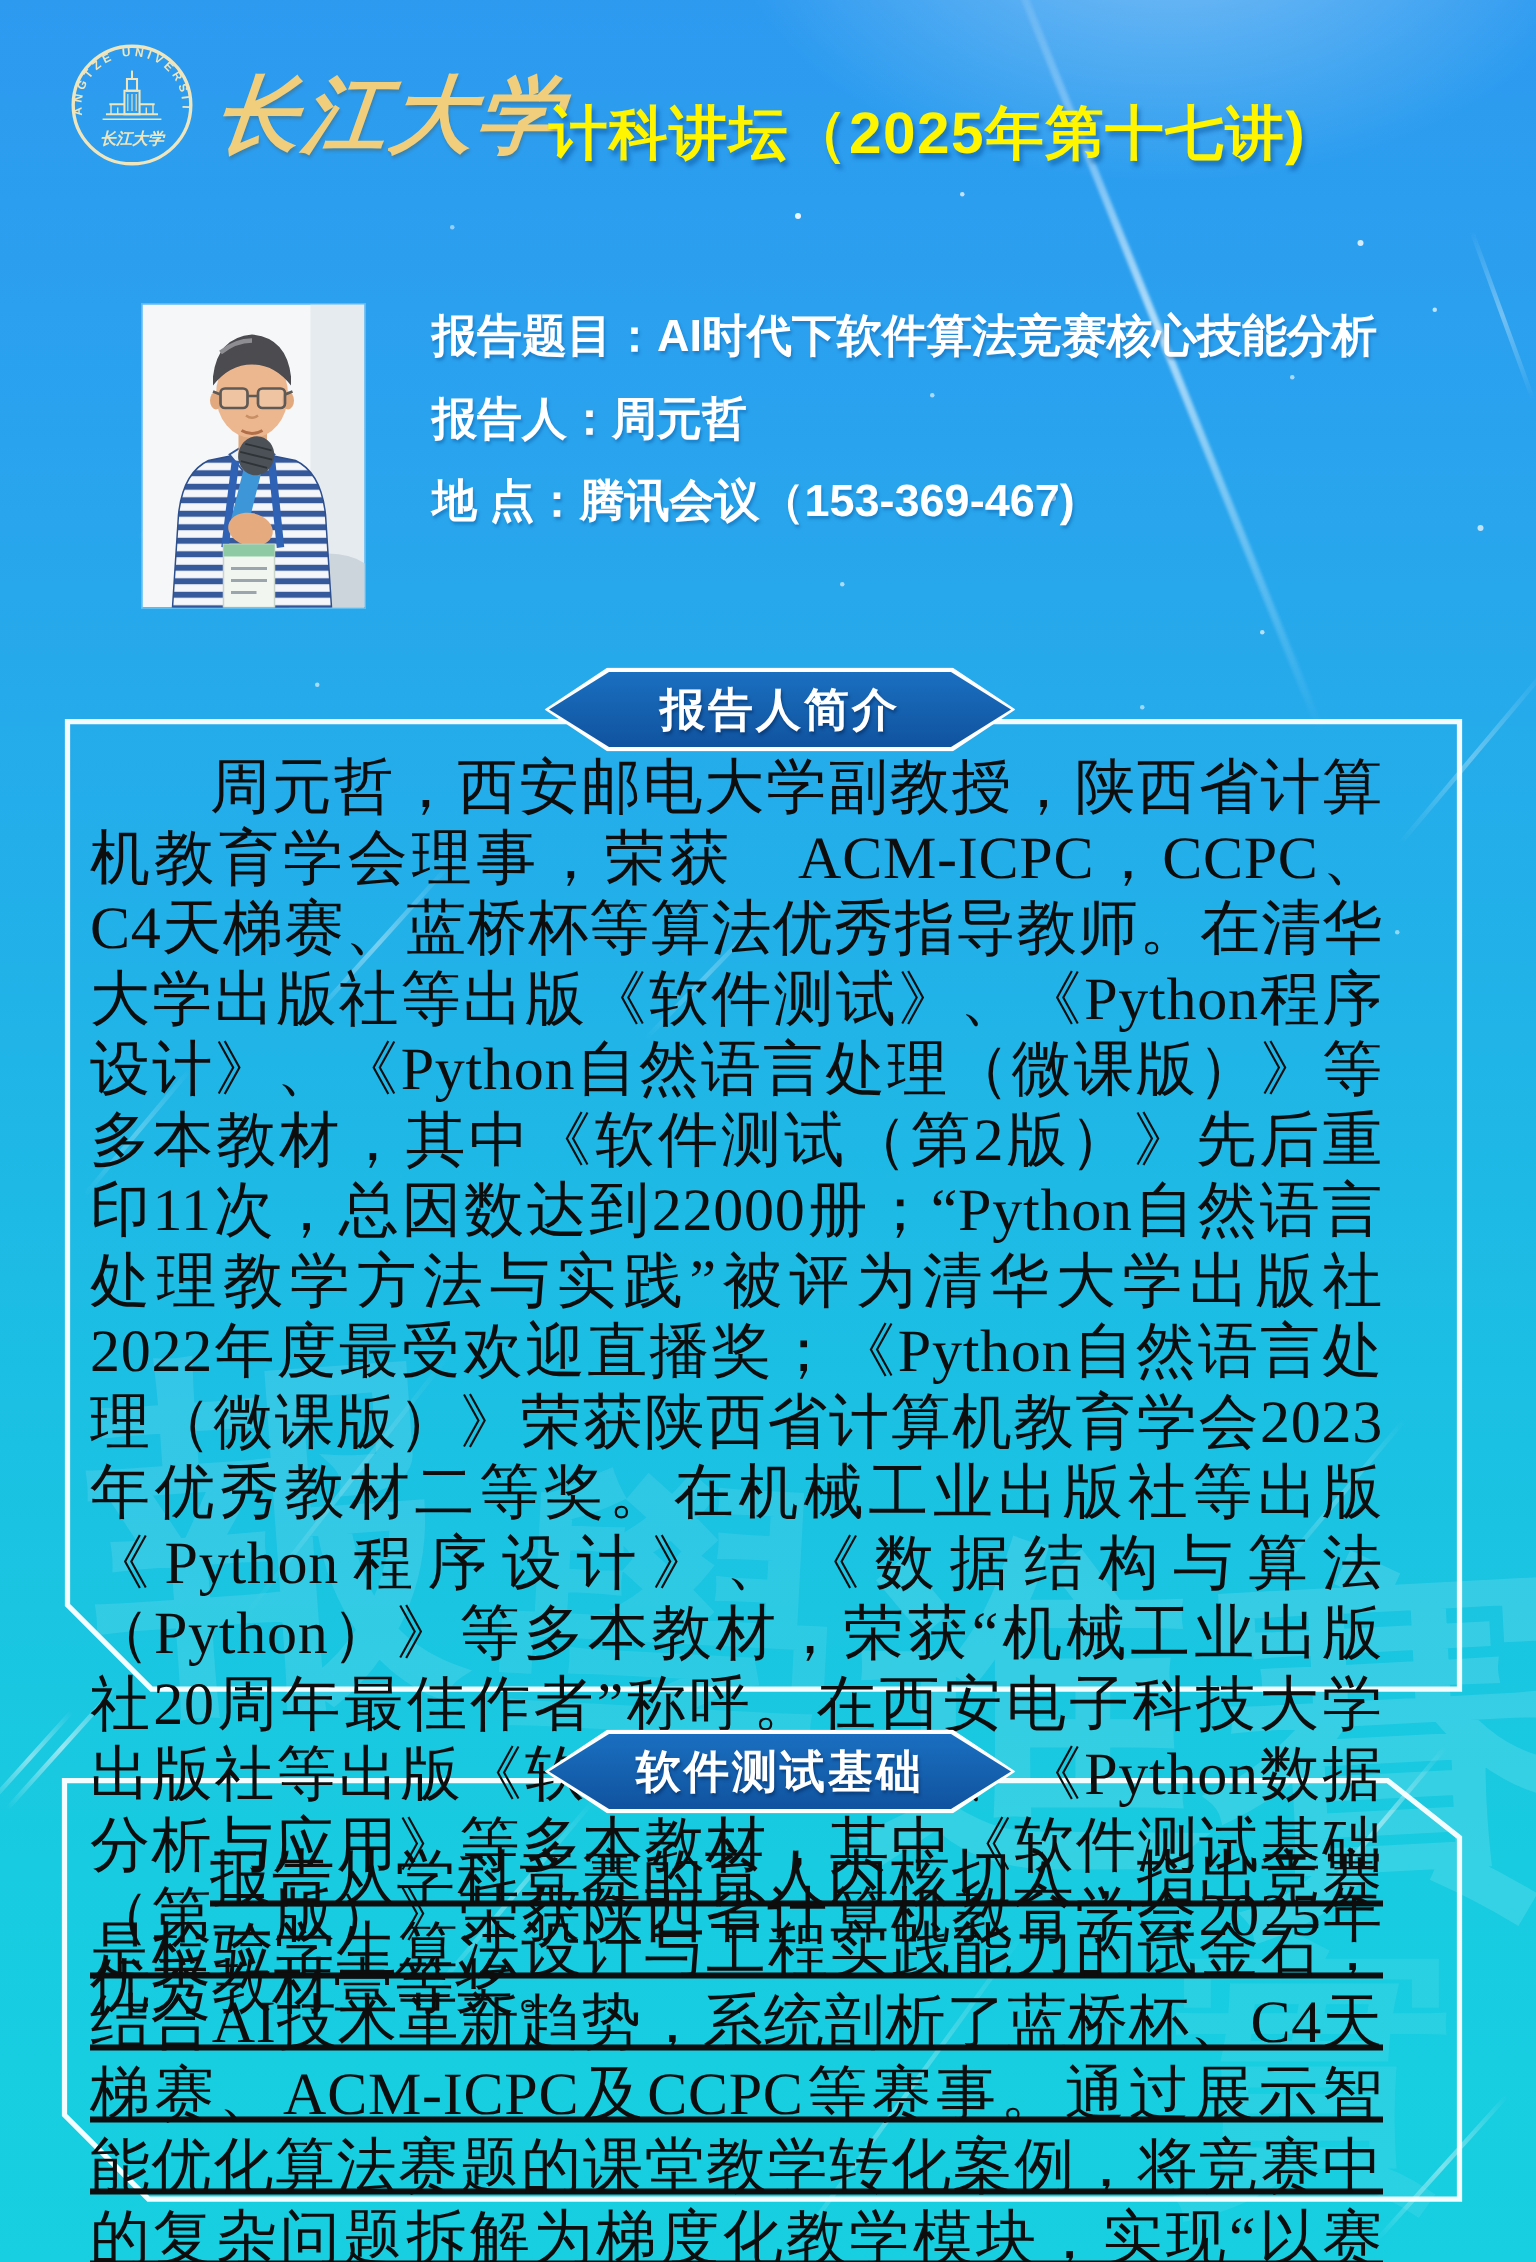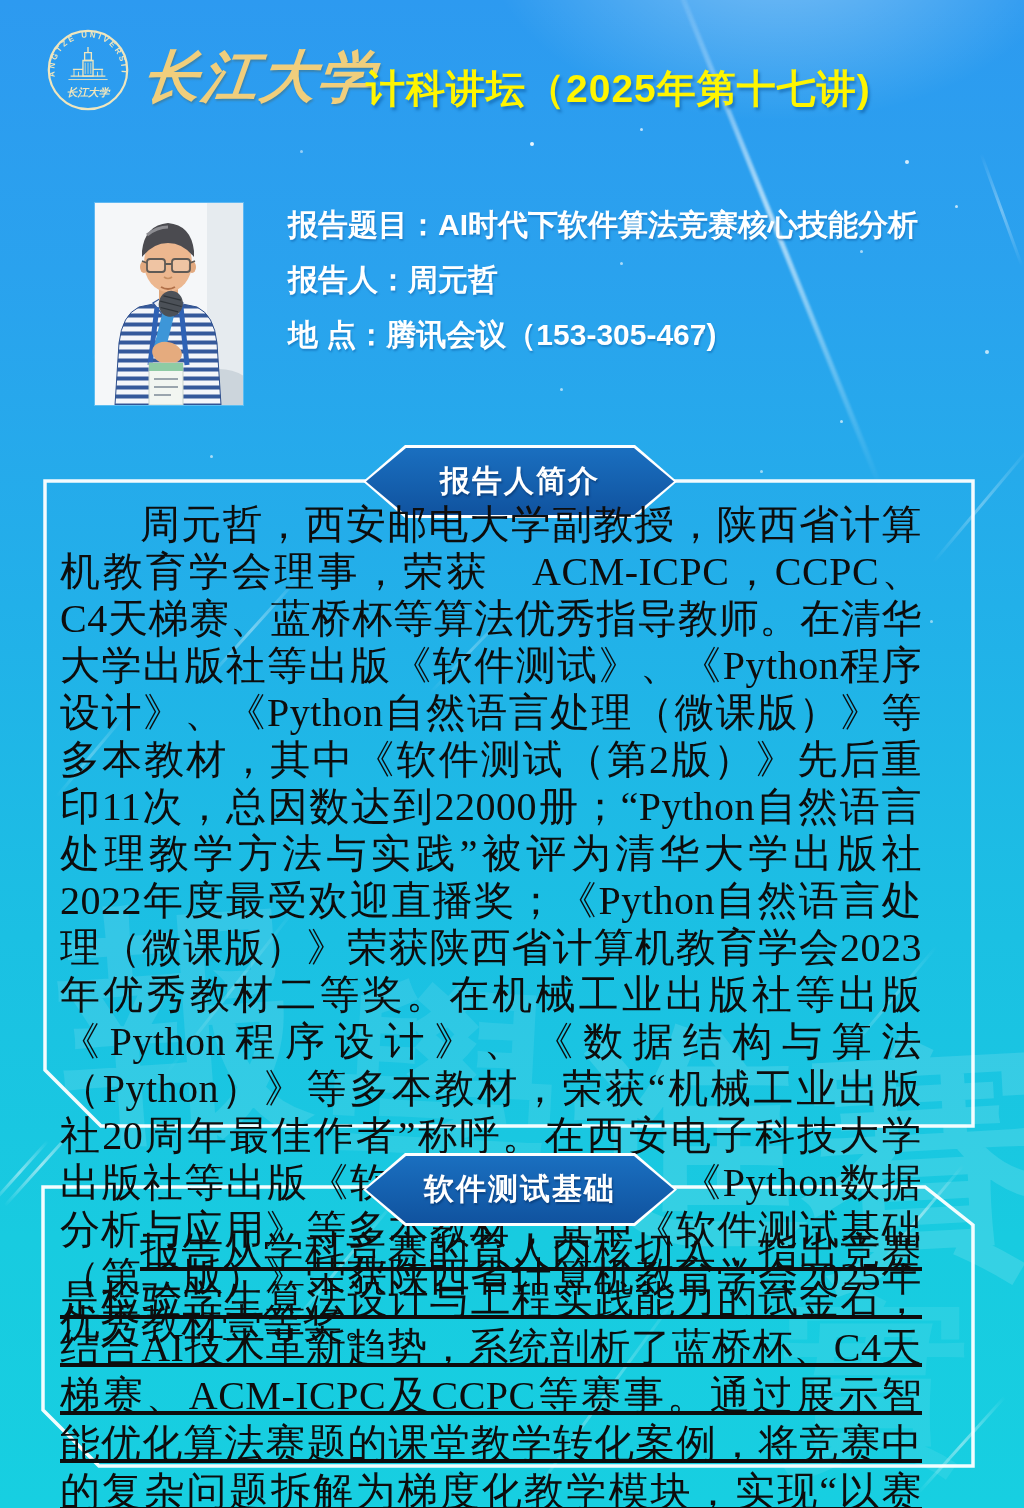--- a/index.html
+++ b/index.html
@@ -32,21 +32,21 @@
     letter-spacing:1px;text-shadow:2px 3px 3px rgba(0,70,140,.45);
   }
   
   .photo{position:absolute;left:95px;top:203px;width:148px;height:202px;box-shadow:0 0 0 1px rgba(255,255,255,.25);}
   .info{position:absolute;left:288px;top:197px;}
   .info-row{height:55px;line-height:55px;font-size:30px;font-weight:bold;color:#ffffff;
     text-shadow:1px 2px 2px rgba(0,70,140,.35);white-space:nowrap;}
   
   .boxes{position:absolute;left:0;top:0;width:1024px;height:1508px;pointer-events:none;}
   
-  .banner{position:absolute;width:314px;height:73px;left:363px;}
+  .banner{position:absolute;width:314px;height:56px;left:363px;}
   .banner .hexa{position:absolute;inset:0;background:#ffffff;
     clip-path:polygon(0 50%,42px 0,calc(100% - 42px) 0,100% 50%,calc(100% - 42px) 100%,42px 100%);}
   .banner .hexb{position:absolute;inset:3px;background:linear-gradient(180deg,#1a6fc0,#10539f);
     clip-path:polygon(0 50%,40px 0,calc(100% - 40px) 0,100% 50%,calc(100% - 40px) 100%,40px 100%);}
   .banner .label{position:absolute;inset:0;display:flex;align-items:center;justify-content:center;
     color:#fff;font-size:30px;font-weight:bold;letter-spacing:2px;text-shadow:1px 2px 2px rgba(0,40,90,.5);}
   
   .para{
     position:absolute;left:60px;width:862px;color:#0d0d0d;
     font-family:"Liberation Serif",serif;font-size:40px;line-height:47px;
@@ -168,21 +168,21 @@
     <g>
       <rect x="54" y="160" width="34" height="42" fill="#f2f6f1" stroke="#c9d4cd" stroke-width="1"></rect>
       <rect x="54" y="160" width="34" height="8" fill="#8ecba4"></rect>
       <path d="M59 176 L83 176 M59 184 L83 184 M59 192 L76 192" stroke="#9aa5ad" stroke-width="2"></path>
     </g>
   </svg>
 
   <div class="info">
     <div class="info-row">报告题目：AI时代下软件算法竞赛核心技能分析</div>
     <div class="info-row">报告人：周元哲</div>
-    <div class="info-row">地 点：腾讯会议（153-305-467)</div>
+    <div class="info-row">地 点：腾讯会议（153-369-467)</div>
   </div>
 
   <svg class="boxes" viewBox="0 0 1024 1508">
     <path d="M 45 481 L 973 481 L 973 1126 L 101 1126 L 45 1070 Z" fill="none" stroke="#ffffff" stroke-width="3.5" opacity="0.95"></path>
     <path d="M 43 1187 L 925 1187 L 973 1225 L 973 1466 L 99 1466 L 43 1410 Z" fill="none" stroke="#ffffff" stroke-width="3.5" opacity="0.95"></path>
   </svg>
 
   <div class="banner" style="top:445px">
     <div class="hexa"></div>
     <div class="hexb"></div>

